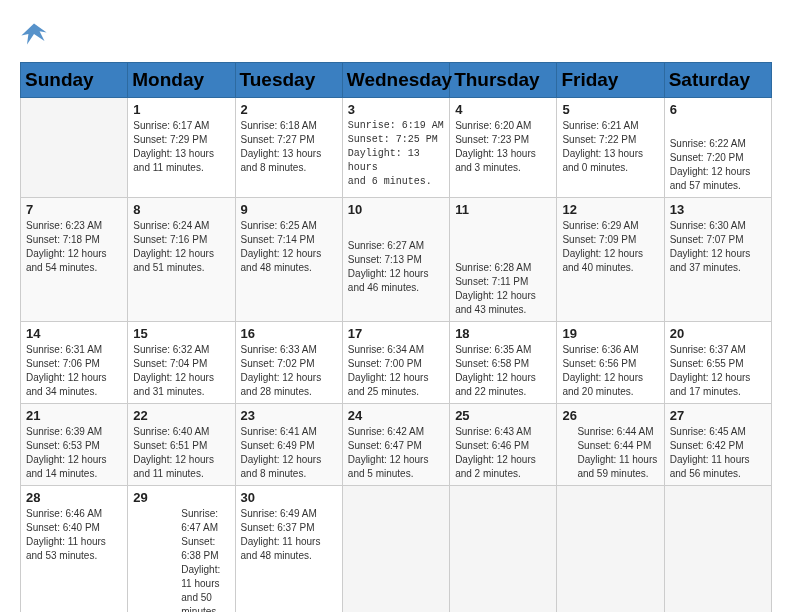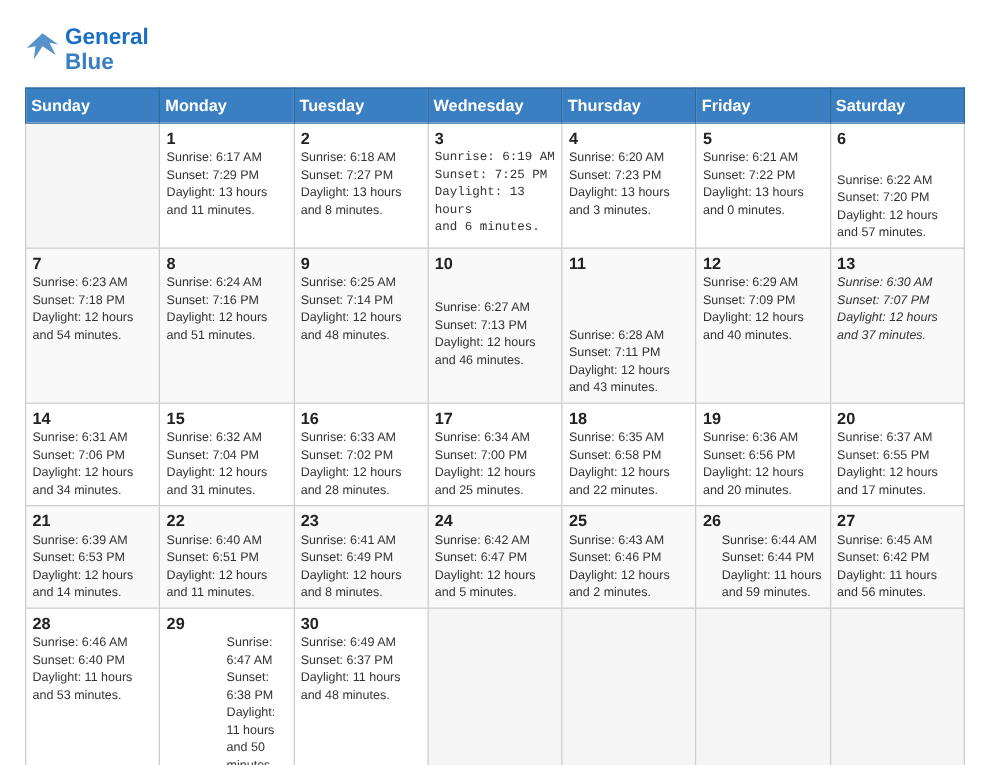--- a/index.html
+++ b/index.html
@@ -46,22 +46,22 @@
       font-size: 16px;
       color: #555;
     }
     table {
       width: 100%;
       border-collapse: collapse;
       table-layout: fixed;
     }
     thead tr th {
       background-color: #3a7fc1;
-      color: #ffffff;
-      font-size: 13px;
+      color: #000000;
+      font-size: 19px;
       font-weight: bold;
       padding: 6px 4px;
       text-align: left;
       border: 1px solid #2d6aa0;
     }
     tbody tr td {
       border: 1px solid #ccc;
       vertical-align: top;
       padding: 4px 5px;
       font-size: 10px;
@@ -89,24 +89,20 @@
   </style>
 </head>
 <body>
 
 <div class="header">
   <div class="logo">
     <div>
       <svg class="logo-bird" viewBox="0 0 40 40" xmlns="http://www.w3.org/2000/svg">
         <polygon points="20,5 38,18 28,16 35,30 20,20 10,35 12,20 2,22" fill="#3a7fc1" opacity="0.85"></polygon>
       </svg>
-    </div>
-    <div class="logo-text">
-      <div><span>General</span></div>
-      <div style="color:#3a7fc1;">Blue</div>
     </div>
   </div>
   <div class="title-section">
     <div class="month-title"></div>
     <div class="location"></div>
   </div>
 </div>
 
 <table>
   <thead>
@@ -204,21 +200,21 @@
         </td>
         <td>
           <div class="day-number">12</div>
           <div class="day-info" style="white-space: pre-line;">Sunrise: 6:29 AM
 Sunset: 7:09 PM
 Daylight: 12 hours
 and 40 minutes.</div>
         </td>
         <td>
           <div class="day-number">13</div>
-          <div class="day-info" style="white-space: pre-line; font-style: italic;">Sunrise: 6:30 AM
+          <div class="day-info" style="white-space: pre-line;">Sunrise: 6:30 AM
 Sunset: 7:07 PM
 Daylight: 12 hours
 and 37 minutes.</div>
         </td>
       </tr>
       <tr>
         <td>
           <div class="day-number">14</div>
           <div class="day-info" style="white-space: pre-line;">Sunrise: 6:31 AM
 Sunset: 7:06 PM

